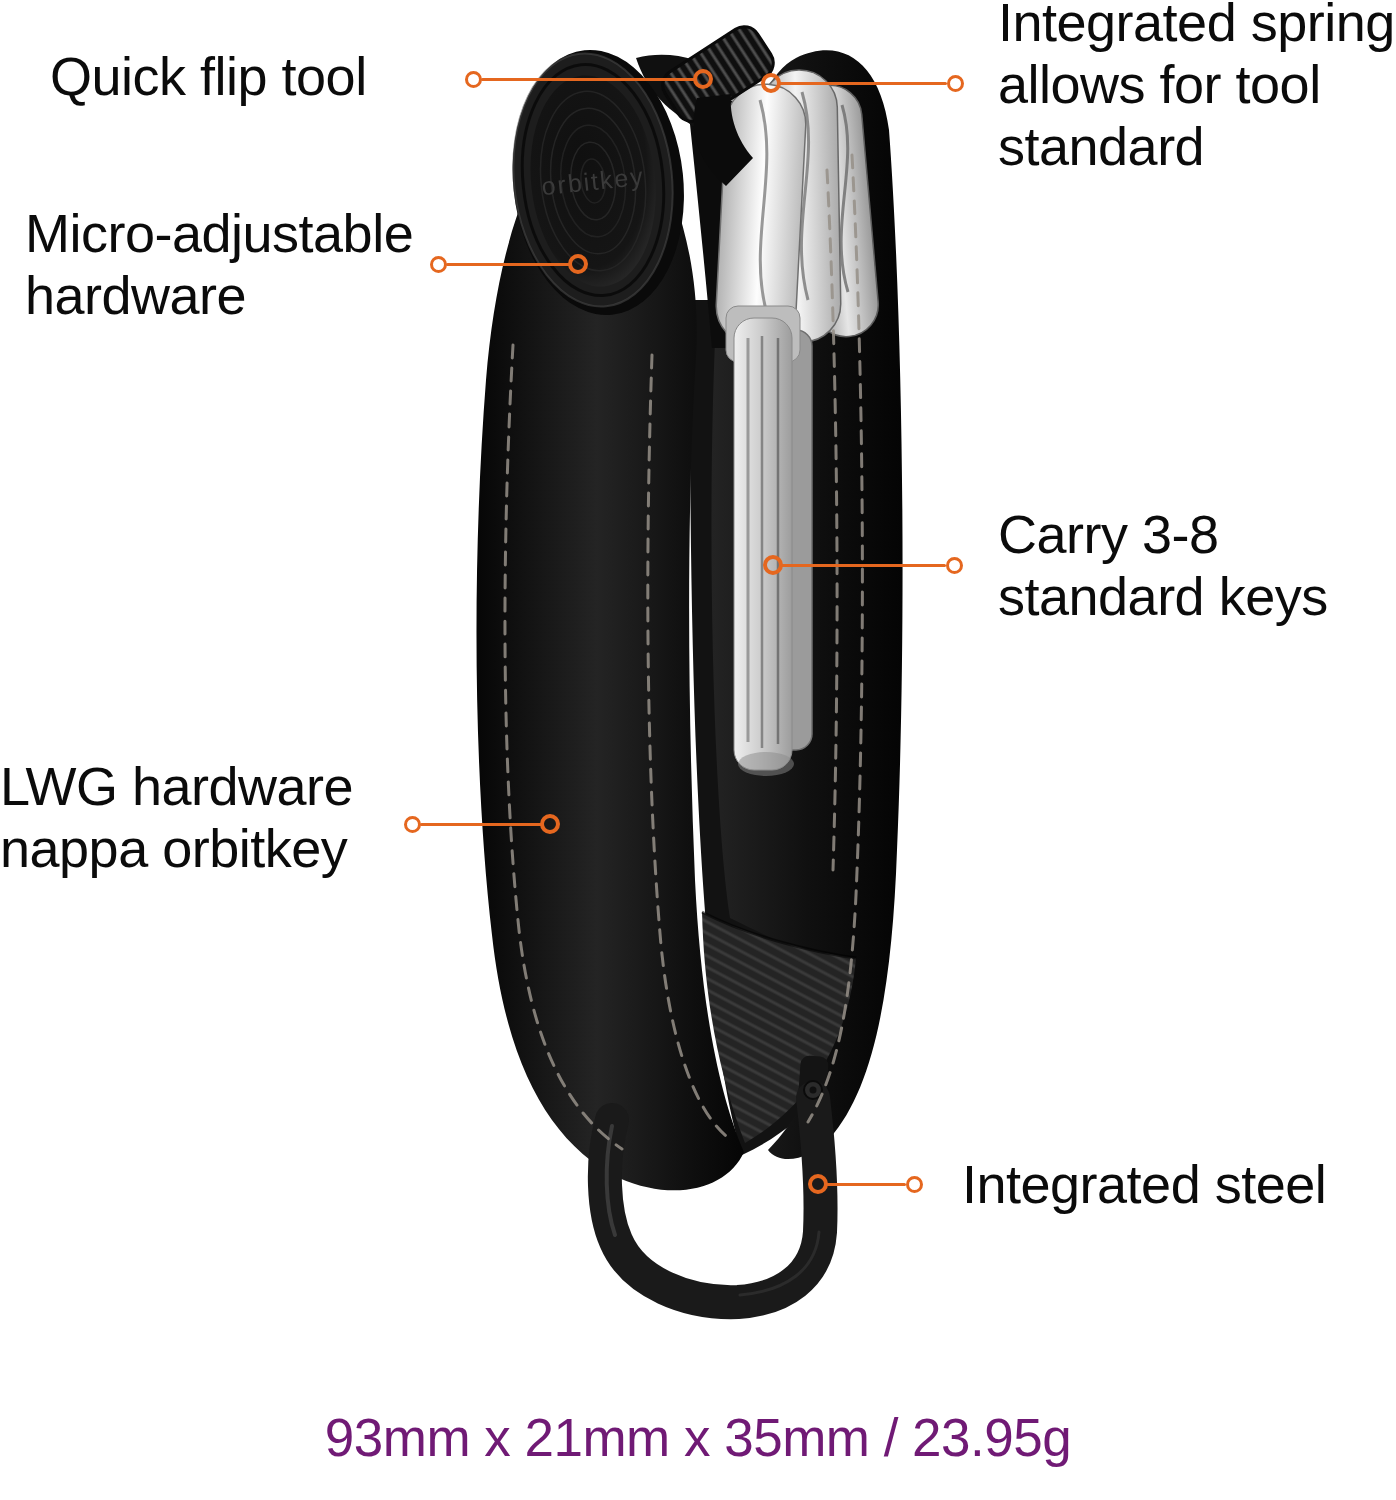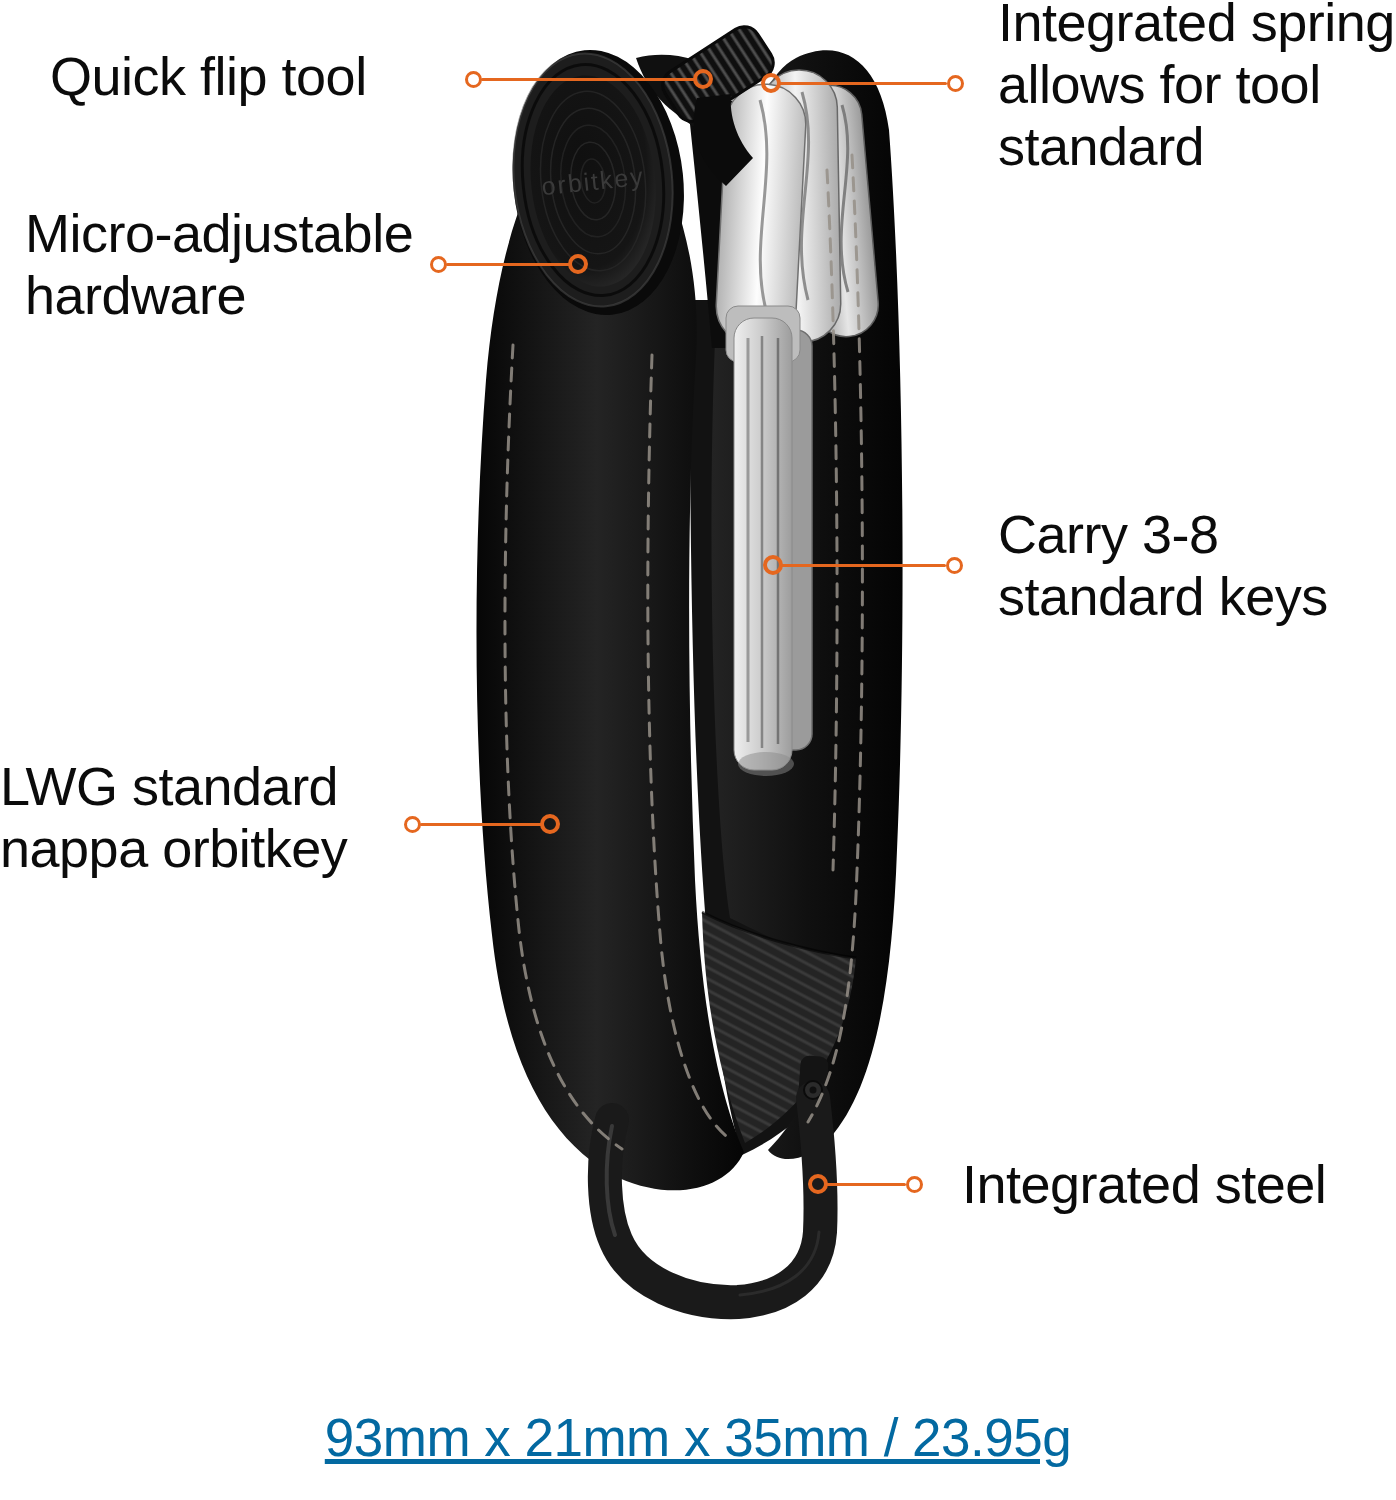--- a/index.html
+++ b/index.html
@@ -28,21 +28,21 @@
   }
   .ring.text-end { width:17px; height:17px; top:-8.5px; }
   .ring.prod-end { width:20px; height:20px; top:-10px; border-width:4px; }
   .ring.at-left  { left:-8.5px; }
   .ring.at-right { right:-8.5px; }
   .ring.prod-end.at-left  { left:-10px; }
   .ring.prod-end.at-right { right:-10px; }
 
   .footer {
     position:absolute; left:0; right:0; top:1408px; text-align:center;
-    font-size:53px; line-height:60px; color:#0369a1; letter-spacing:-0.5px;text-decoration:underline;
+    font-size:53px; line-height:60px; color:#701a75; letter-spacing:-0.5px;
   }
 </style>
 </head>
 <body>
 
 <div class="stage">
 
   <svg class="product" viewBox="0 0 1396 1500" aria-hidden="true">
     <defs>
       <linearGradient id="gL" x1="0" y1="0" x2="1" y2="0">
@@ -188,21 +188,21 @@
     <div>Micro-adjustable</div>
     <div>hardware</div>
   </div>
 
   <div class="callout" style="left:998px; top:503px;">
     <div>Carry 3-8</div>
     <div>standard keys</div>
   </div>
 
   <div class="callout right" style="left:0px; top:755px; width:369px;">
-    <div>LWG standard</div>
+    <div>LWG hardware</div>
     <div>nappa orbitkey</div>
   </div>
 
   <div class="callout" style="left:962px; top:1153px;">
     <div>Integrated steel</div>
   </div>
 
   <div class="leader" style="left:473px; top:79px; width:230px;">
     <span class="bar"></span>
     <span class="ring text-end at-left"></span>

